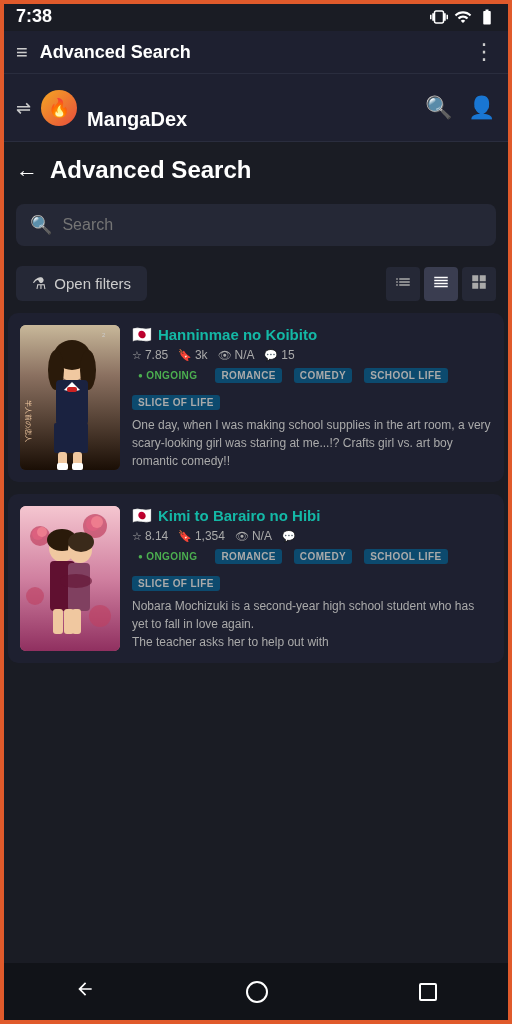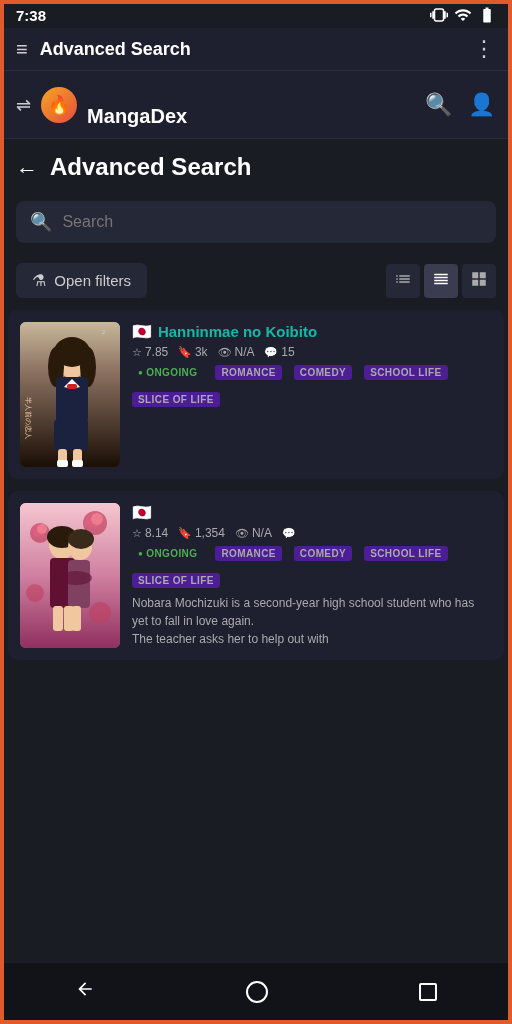--- a/index.html
+++ b/index.html
@@ -23,21 +23,21 @@
       z-index: 9999;
     }
 
     
     .status-bar {
       background: #1a1c24;
       display: flex;
       justify-content: space-between;
       align-items: center;
       padding: 6px 16px 4px;
-      font-size: 15px;
+      font-size: 18px;
       font-weight: 600;
       color: #fff;
     }
     .status-icons {
       display: flex;
       align-items: center;
       gap: 6px;
     }
     .status-icons svg {
       width: 18px; height: 18px; fill: #fff;
@@ -249,21 +249,21 @@
       display: flex;
       align-items: center;
       gap: 3px;
     }
     .tag-ongoing::before {
       content: '●';
       font-size: 8px;
       color: #4caf50;
     }
     .tag-genre {
-      background: #4c1d95;
+      background: #0c4a6e;
       color: #aaa;
       text-align: right;
     }
     .manga-desc {
       font-size: 12px;
       color: #aaa;
       line-height: 1.5;
       margin-top: 4px;
     }
 
@@ -448,20 +448,21 @@
             <span>15</span>
           </span>
         </div>
         <div class="tags">
           <span class="tag tag-ongoing">ONGOING</span>
           <span class="tag tag-genre">ROMANCE</span>
           <span class="tag tag-genre">COMEDY</span>
           <span class="tag tag-genre">SCHOOL LIFE</span>
           <span class="tag tag-genre">SLICE OF LIFE</span>
         </div>
+        <div class="manga-desc">One day, when I was making school supplies in the art room, a very scary-looking girl was staring at me...!? Crafts girl vs. art boy romantic comedy!!</div>
       </div>
     </div>
   </div>
 
   <div class="manga-card">
     <div class="manga-top">
       <div class="manga-cover cover-2">
         <svg class="cover-svg" viewBox="0 0 100 145" xmlns="http://www.w3.org/2000/svg">
           <defs>
             <linearGradient id="g2" x1="0" y1="0" x2="0" y2="1">
@@ -493,20 +494,21 @@
           <ellipse cx="56" cy="75" rx="16" ry="7" fill="#601030" opacity="0.6"></ellipse>
 
           <rect x="33" y="103" width="10" height="25" rx="3" fill="#f0c8a0"></rect>
           <rect x="44" y="103" width="10" height="25" rx="3" fill="#f0c8a0"></rect>
           <rect x="52" y="103" width="9" height="25" rx="3" fill="#f0c8a0"></rect>
         </svg>
       </div>
       <div class="manga-info">
         <div class="manga-title-row">
           <span class="flag">🇯🇵</span>
+          <span class="manga-title">Kimi to Barairo no Hibi</span>
         </div>
         <div class="manga-stats">
           <span class="stat-item">
             <span class="stat-icon">☆</span>
             <span>8.14</span>
           </span>
           <span class="stat-item">
             <span class="stat-icon">🔖</span>
             <span>1,354</span>
           </span>

